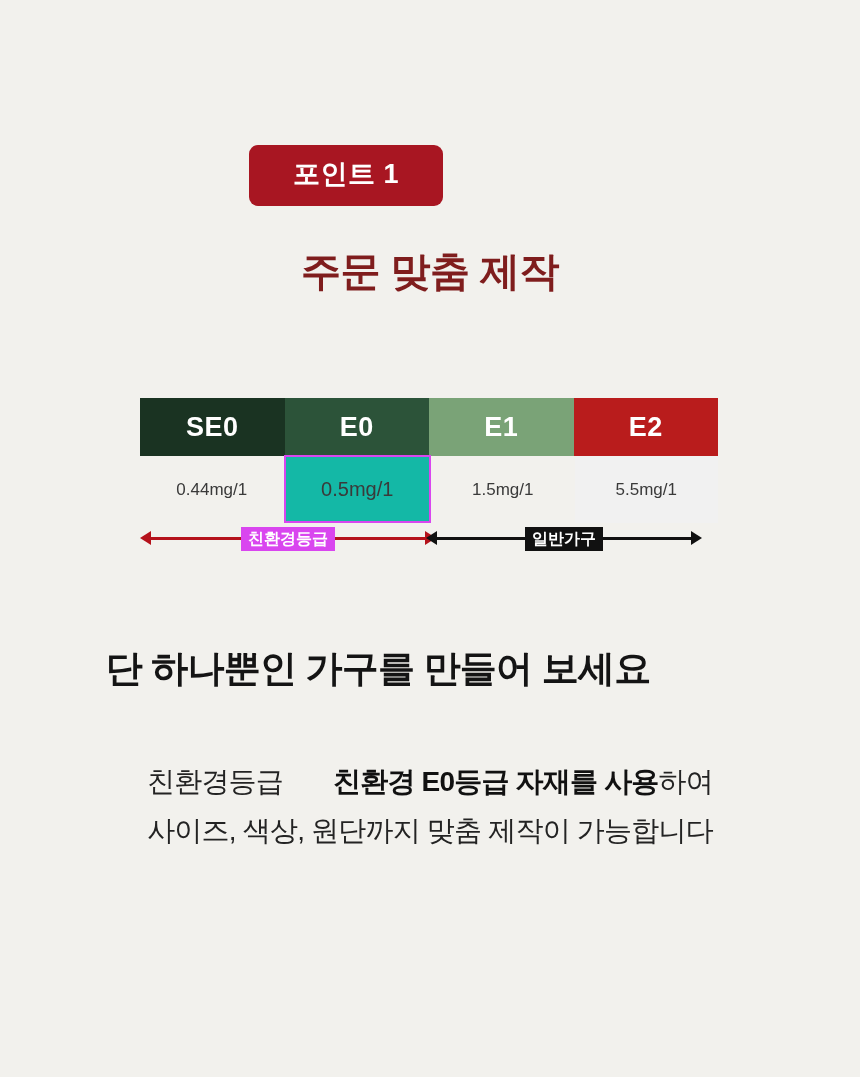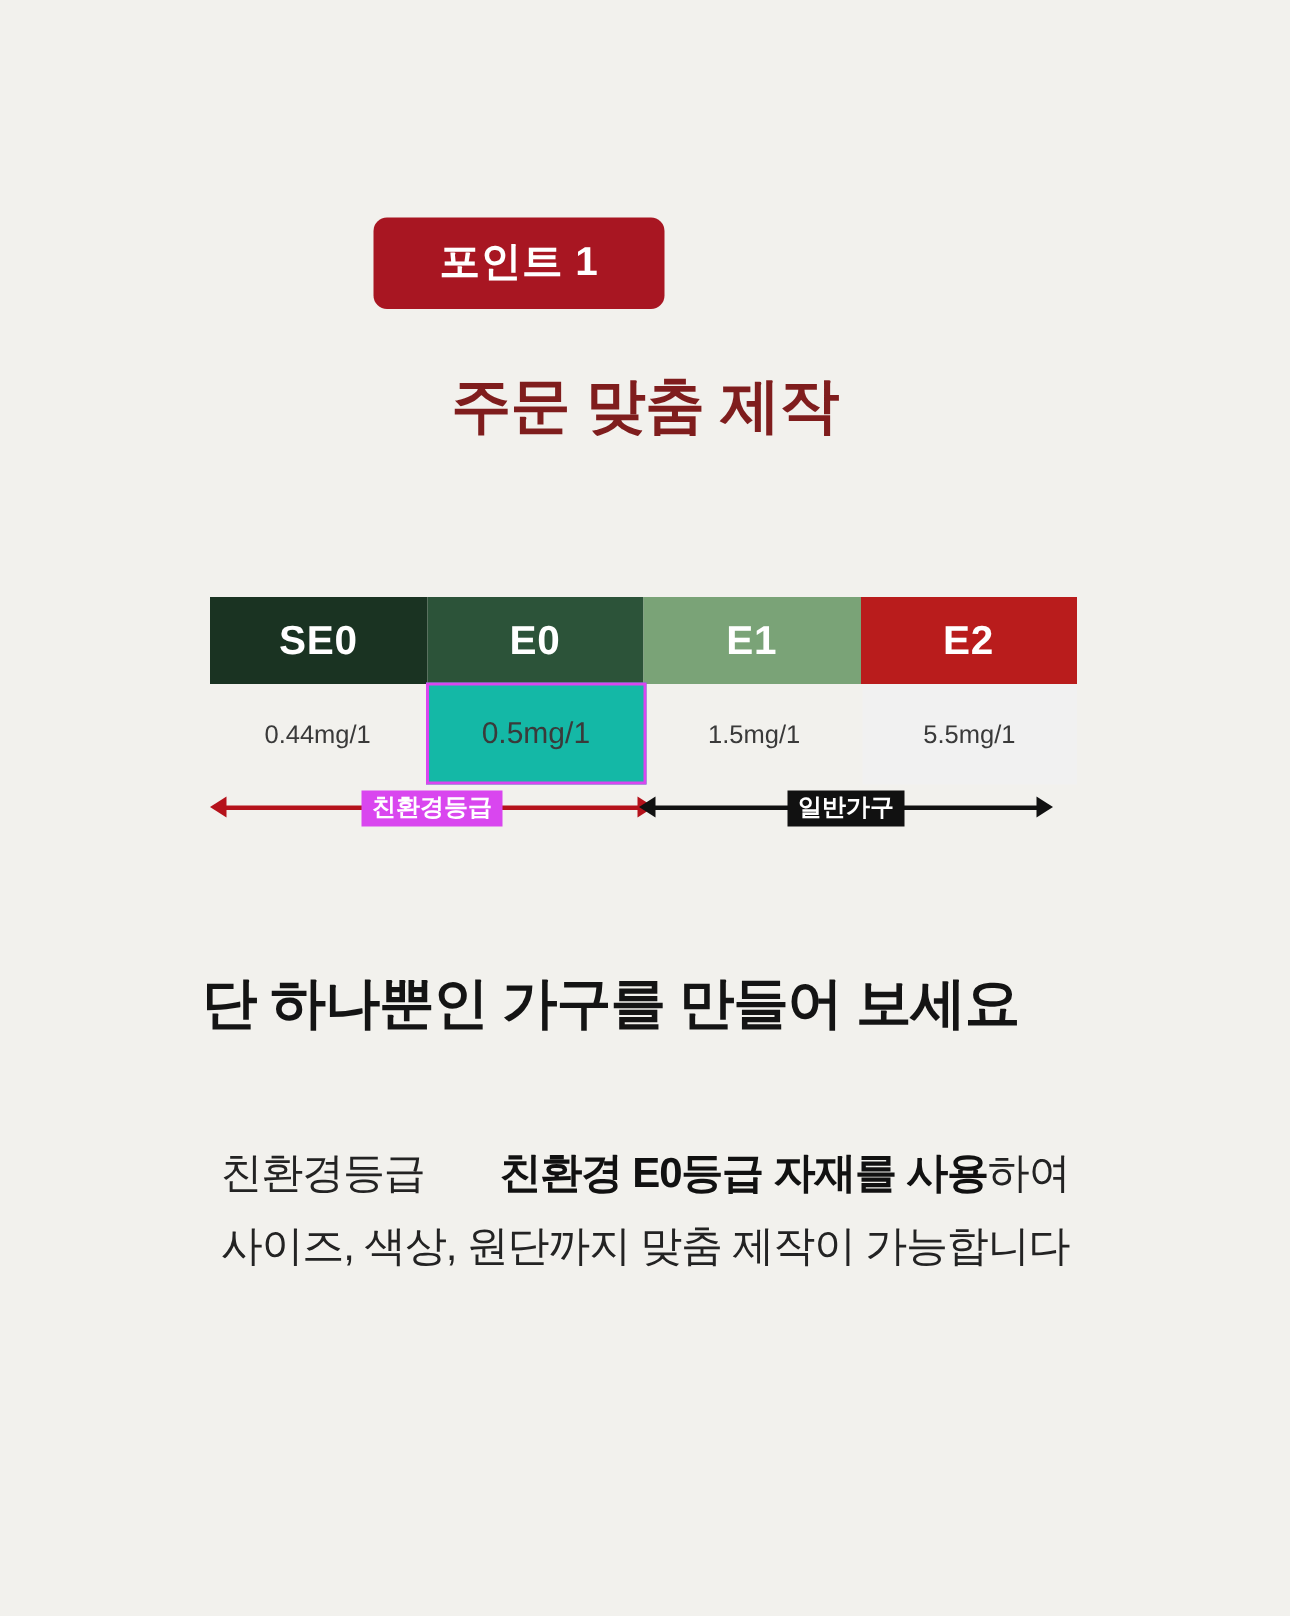--- a/index.html
+++ b/index.html
@@ -173,21 +173,20 @@
     position: absolute;
     top: 645px;
     left: 0;
     width: 756px;
     text-align: center;
     font-size: 37px;
     font-weight: bold;
     color: #141414;
     letter-spacing: -0.8px;
     line-height: 1.3;
-    padding-left: 29px;
   }
 
   
   .body-copy {
     position: absolute;
     top: 757px;
     left: 0;
     width: 860px;
     text-align: center;
     font-size: 28px;

